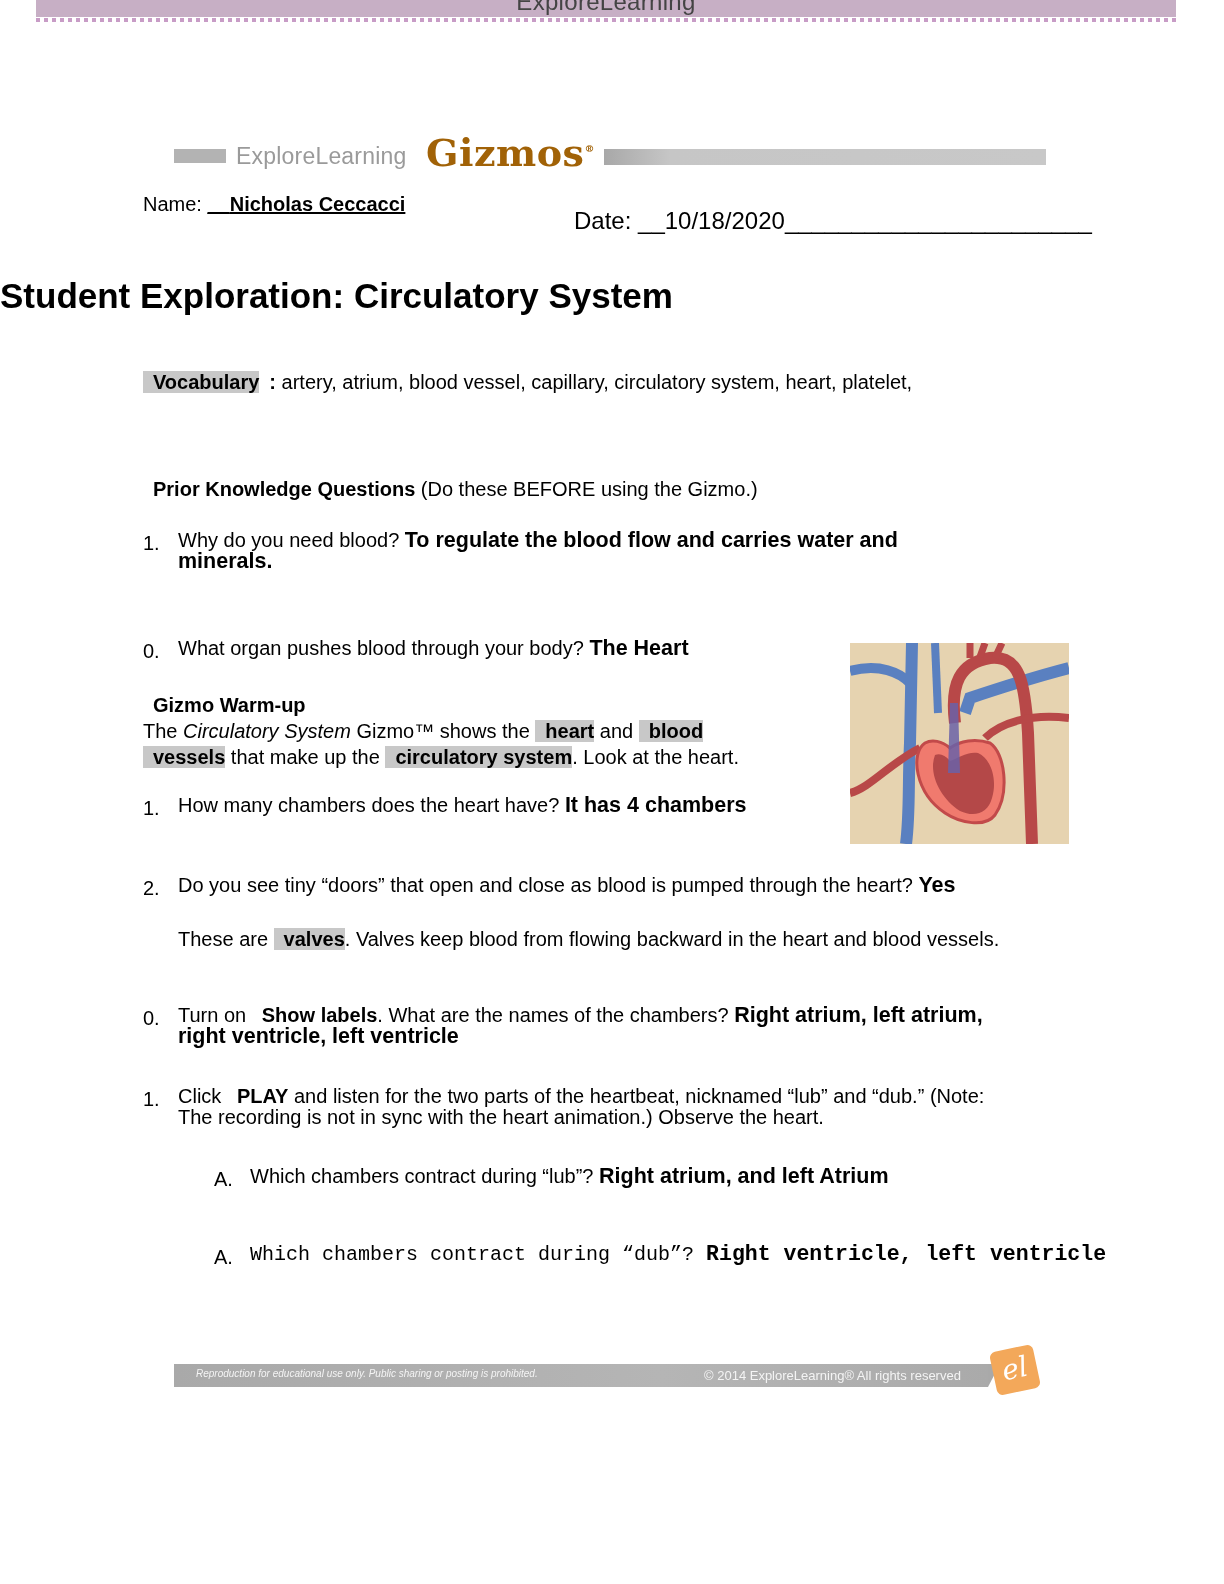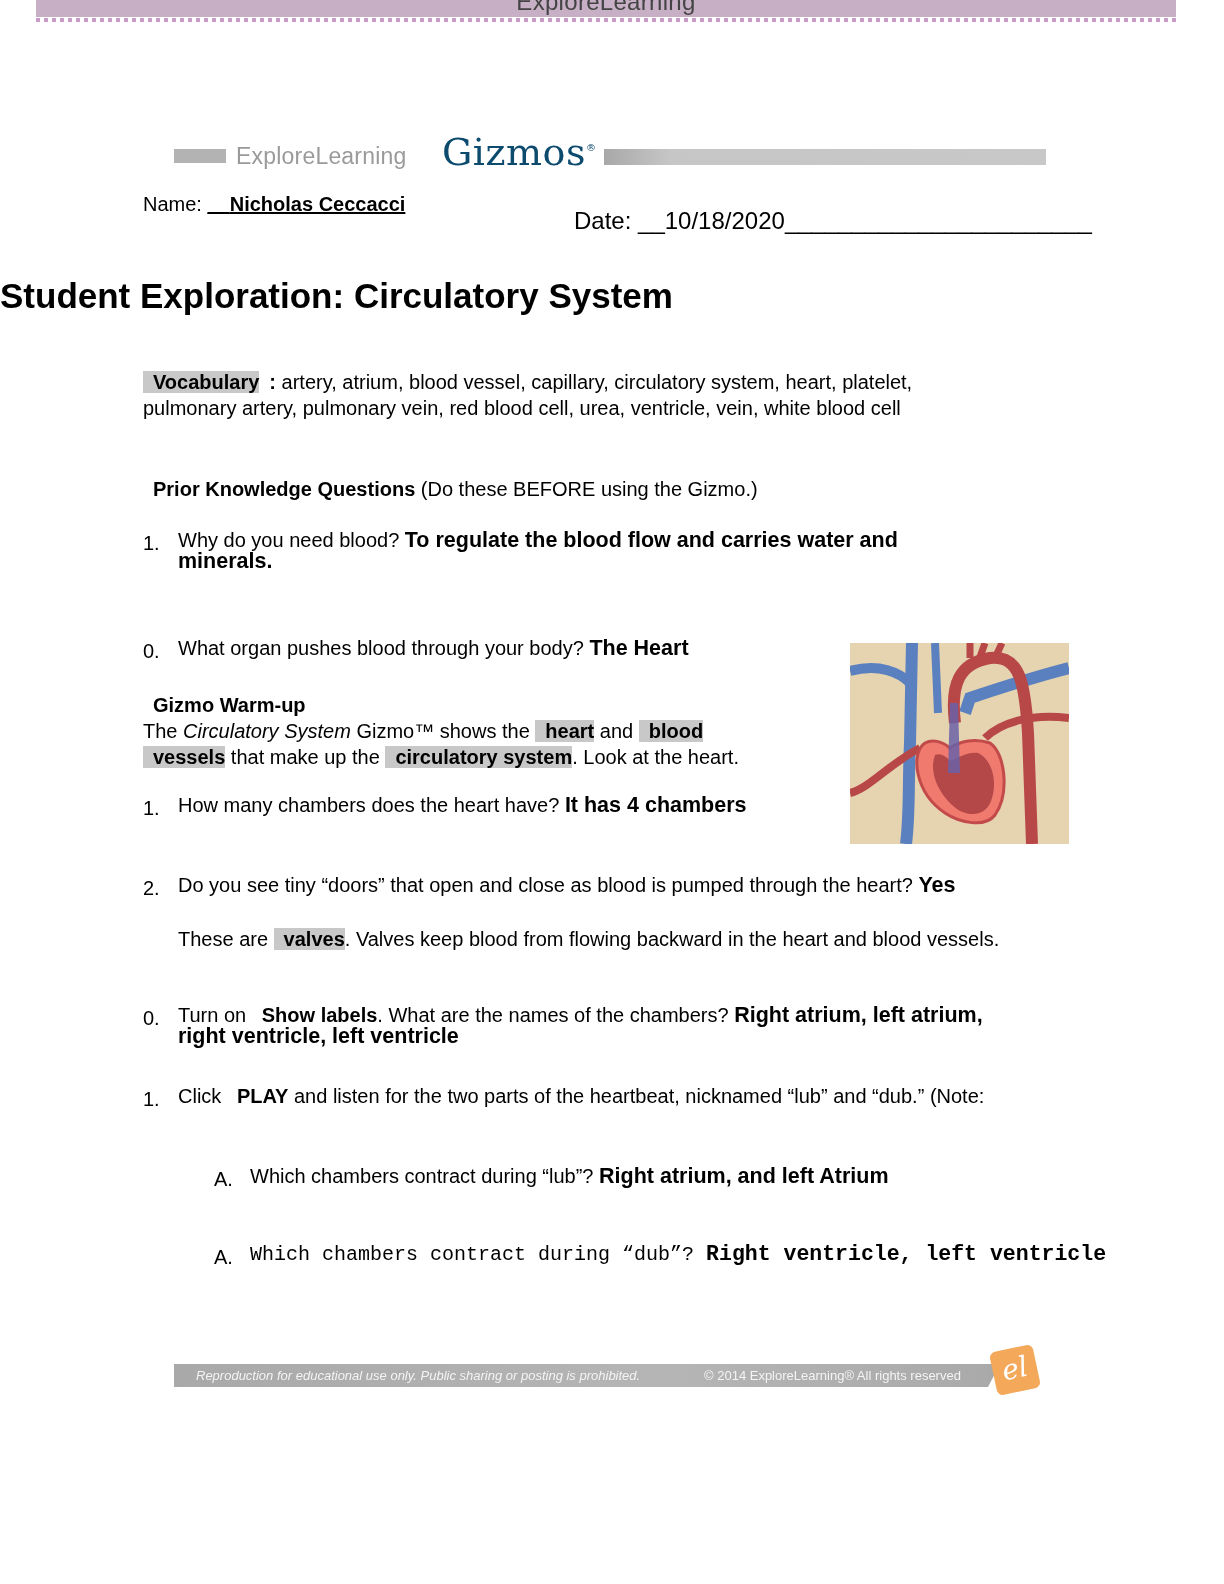--- a/index.html
+++ b/index.html
@@ -8,21 +8,21 @@
 
   .top-banner { position: absolute; left: 36px; top: 0; width: 1140px; height: 17px;
                 background: #c7afc5; text-align: center; overflow: hidden; }
   .top-banner span { display: block; font-size: 24px; line-height: 24px; margin-top: -10px; color: #444; letter-spacing: 0.3px; }
   .top-dots { position: absolute; left: 36px; top: 18px; width: 1140px; height: 4px;
               background-image: repeating-linear-gradient(90deg, #c89cc6 0 4px, transparent 4px 8px); }
 
   .gizmo-header { position: absolute; left: 174px; top: 132px; width: 872px; height: 48px; }
   .gh-bar-left { position: absolute; left: 0; top: 17px; width: 52px; height: 14px; background: #b3b3b3; }
   .gh-explore { position: absolute; left: 62px; top: 11px; font-size: 23px; color: #9a9a9a; letter-spacing: 0.2px; }
-  .gh-gizmos { position: absolute; left: 252px; top: -2px; font-family: "DejaVu Serif", serif; font-weight: normal; font-size: 38px; color: #0c4a6e; letter-spacing: 0.5px; margin-left: 16px; }
+  .gh-gizmos { position: absolute; left: 252px; top: -2px; font-family: "DejaVu Serif", serif; font-weight: bold; font-size: 38px; color: #a16207; letter-spacing: 0.5px; }
   .gh-reg { font-size: 10px; vertical-align: super; }
   .gh-bar-right { position: absolute; left: 430px; top: 17px; width: 442px; height: 16px;
                   background: linear-gradient(90deg, #a8a8a8 0%, #c6c6c6 15%, #c8c8c8 100%); }
 
   .name-row { position: absolute; left: 143px; top: 193px; font-size: 20px; white-space: nowrap; }
   .name-row .u { text-decoration: underline; font-weight: bold; }
   .date-row { position: absolute; left: 574px; top: 207px; font-size: 24px; white-space: nowrap; }
 
   .title { position: absolute; left: 0; width: 1224px; top: 276px; text-align: left;
            font-weight: bold; font-size: 35px; }
@@ -31,21 +31,21 @@
   .b { font-weight: bold; padding-left: 10px; }
   .ans { font-weight: bold; font-size: 21.5px; }
   .hl { background: #c8c8c8; }
   .num { position: absolute; left: 143px; font-size: 20px; }
   .qtext { position: absolute; left: 178px; font-size: 20px; line-height: 21px; }
 
   .heart-img { position: absolute; left: 850px; top: 643px; width: 219px; height: 201px; background: #e6d3b0; overflow: hidden; }
 
   .footer-bar { position: absolute; left: 174px; top: 1364px; width: 814px; height: 23px;
                 background: linear-gradient(90deg, #a9a9a9 0%, #b5b5b5 60%, #aaaaaa 100%); }
-  .footer-left { position: absolute; left: 22px; top: 4px; font-size: 13px; font-style: italic; color: #f4f4f4; }
+  .footer-left { position: absolute; left: 22px; top: 4px; font-size: 10px; font-style: italic; color: #f4f4f4; }
   .footer-right { position: absolute; left: 530px; top: 4px; font-size: 13px; color: #f4f4f4; text-align: center; }
   .footer-wedge { position: absolute; left: 988px; top: 1364px; width: 0; height: 0;
                   border-top: 23px solid #a9a9a9; border-right: 12px solid transparent; }
   .footer-logo { position: absolute; left: 993px; top: 1348px; width: 44px; height: 44px;
                  background: #f3a85a; border-radius: 6px; transform: rotate(-12deg);
                  color: #fff; font-family: "DejaVu Serif", serif; font-style: italic; font-size: 28px;
                  text-align: center; line-height: 42px; }
 </style>
 </head>
 <body>
@@ -68,21 +68,20 @@
 </div>
 <div class="date-row">
   <span>Date:</span>
   <span class="u"><span>__</span><span>10/18/2020</span><span>_______________________</span></span>
 </div>
 
 <div class="title">Student Exploration: Circulatory System</div>
 
 <div class="p" style="left:143px; top:369px;">
   <span class="b hl">Vocabulary</span><span class="b">:</span><span> artery, atrium, blood vessel, capillary, circulatory system, heart, platelet,</span><br>
-  <span>pulmonary artery, pulmonary vein, red blood cell, urea, ventricle, vein, white blood cell</span>
 </div>
 
 <div class="p" style="left:143px; top:476px;">
   <span class="b">Prior Knowledge Questions</span><span> (Do these BEFORE using the Gizmo.)</span>
 </div>
 
 <div class="num" style="top:532px;">1.</div>
 <div class="qtext" style="top:530px;">
   <span>Why do you need blood? </span><span class="ans">To regulate the blood flow and carries water and</span><br>
   <span class="ans">minerals.</span>
@@ -134,20 +133,21 @@
 
 <div class="num" style="top:1007px;">0.</div>
 <div class="qtext" style="top:1005px;">
   <span>Turn on </span><span class="b">Show labels</span><span>. What are the names of the chambers?  </span><span class="ans">Right atrium, left atrium,</span><br>
   <span class="ans">right ventricle, left ventricle</span>
 </div>
 
 <div class="num" style="top:1088px;">1.</div>
 <div class="qtext" style="top:1086px;">
   <span>Click </span><span class="b">PLAY</span><span> and listen for the two parts of the heartbeat, nicknamed “lub” and “dub.” (Note:</span><br>
+  <span>The recording is not in sync with the heart animation.) Observe the heart.</span>
 </div>
 
 <div class="num" style="left:214px; top:1168px;">A.</div>
 <div class="qtext" style="left:250px; top:1166px;">
   <span>Which chambers contract during “lub”? </span><span class="ans">Right atrium, and left Atrium</span>
 </div>
 
 <div class="num" style="left:214px; top:1246px;">A.</div>
 <div class="qtext" style="left:250px; top:1244px;font-family:Liberation Mono, monospace;">
   <span>Which chambers contract during “dub”? </span><span class="ans">Right ventricle, left ventricle</span>

